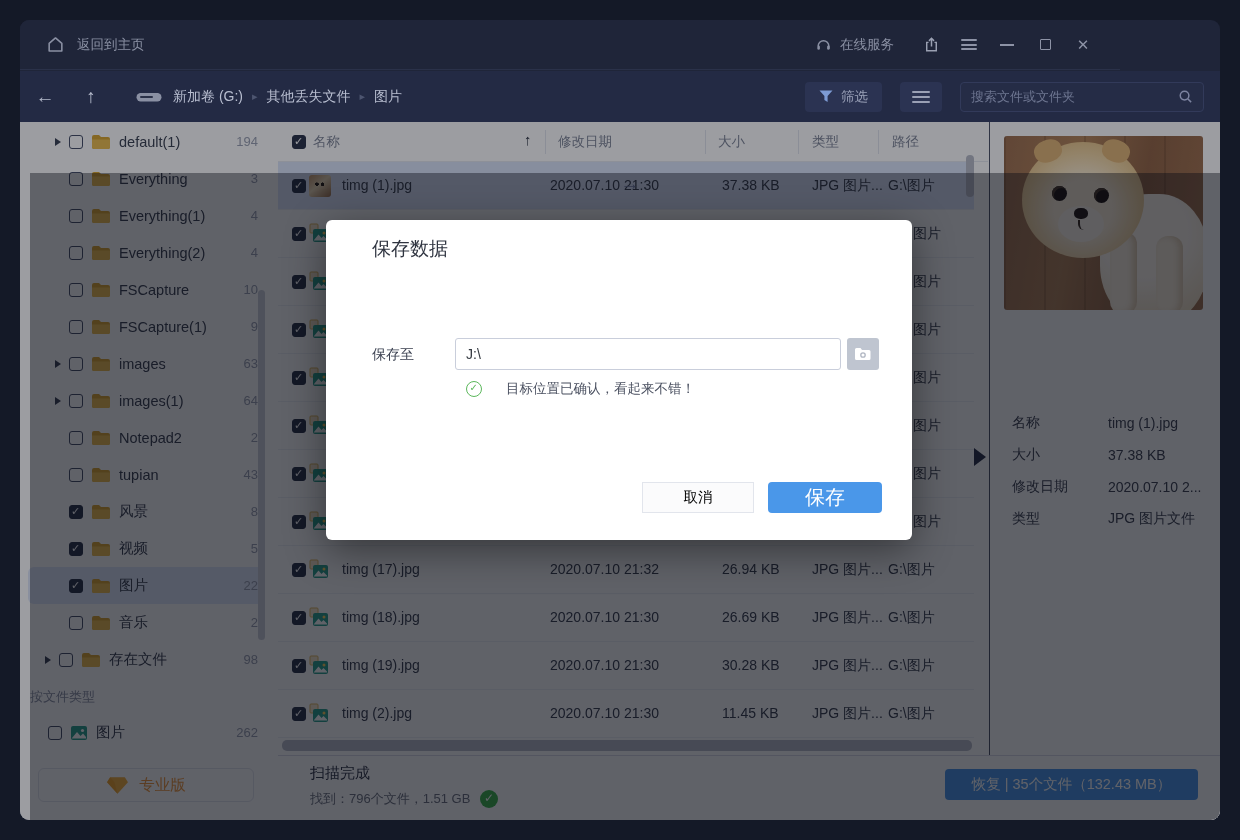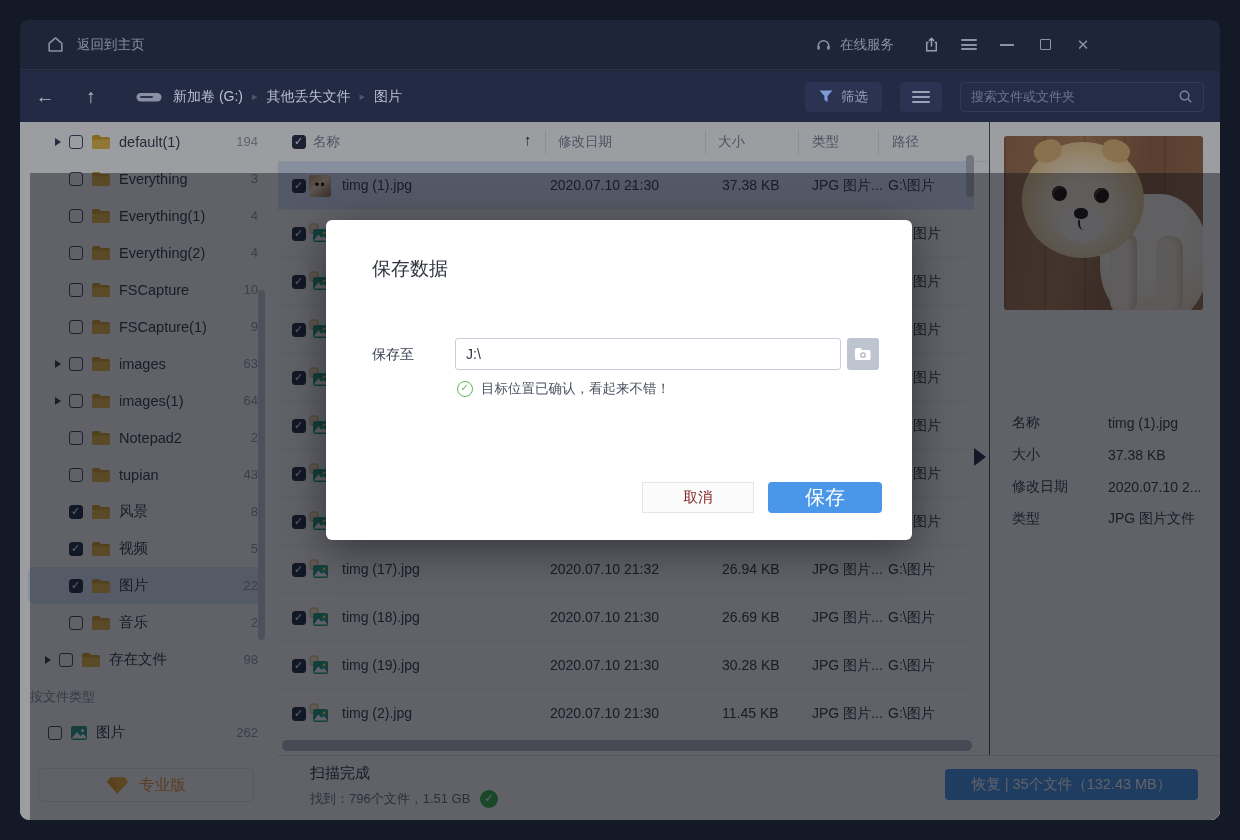--- a/index.html
+++ b/index.html
@@ -131,34 +131,34 @@
   .ok-badge { width:18px; height:18px; border-radius:50%; background:#3cb54c; position:relative; }
   .ok-badge::after { content:"✓"; position:absolute; left:3.5px; top:1px; color:#fff; font-size:12px; font-weight:bold; }
   .recover-btn { position:absolute; left:667px; top:13px; width:253px; height:31px; border-radius:4px;
                  background:#4a97e9; color:#fff; font-size:14.5px;
                  display:flex; align-items:center; justify-content:center; }
 
   
   .dim { position:absolute; left:0; top:102px; width:1200px; height:698px; background:rgba(8,11,20,0.40); z-index:50; }
   .dialog { position:absolute; left:306px; top:200px; width:586px; height:320px; background:#fff;
             border-radius:6px; box-shadow:0 10px 40px rgba(0,0,0,.45); z-index:60; }
-  .dlg-title { position:absolute; left:46px; top:36px; font-size:19px; color:#2f3440; }
+  .dlg-title { position:absolute; left:46px; top:16px; font-size:19px; color:#2f3440; }
   .dlg-msg { position:absolute; left:46px; top:74px; font-size:14px; color:#4a5060; }
   .dlg-field-label { position:absolute; left:46px; top:126px; font-size:14px; color:#3a4050; }
   .dlg-input { position:absolute; left:129px; top:118px; width:386px; height:32px;
                border:1px solid #c9cedb; border-radius:3px; padding:0 10px; font-size:14px; color:#33383f;
                font-family:inherit; outline:none; }
   .dlg-browse { position:absolute; left:521px; top:118px; width:32px; height:32px; background:#bfc5d0;
                 border-radius:3px; display:flex; align-items:center; justify-content:center; }
-  .dlg-status { position:absolute; left:131px; top:160px; display:flex; align-items:center; gap:8px; }
+  .dlg-status { position:absolute; left:140px; top:160px; display:flex; align-items:center; gap:24px; }
   .okring { width:16px; height:16px; border:1.5px solid #5cb85c; border-radius:50%; position:relative; }
   .okring::after { content:"✓"; position:absolute; left:2.5px; top:0px; color:#5cb85c; font-size:10px; font-weight:bold; }
   .dlg-status-text { font-size:13.5px; color:#4a5060; }
   .dlg-cancel { position:absolute; left:316px; top:262px; width:112px; height:31px; border-radius:0;
-                background:#fbfbfc; border:1px solid #e2e5ec; color:#7f1d1d; font-size:14.5px;
+                background:#fbfbfc; border:1px solid #e2e5ec; color:#000000; font-size:14.5px;
                 display:flex; align-items:center; justify-content:center; }
   .dlg-save { position:absolute; left:442px; top:262px; width:114px; height:31px; border-radius:4px;
               background:#4a97e9; color:#fff; font-size:20px;
               display:flex; align-items:center; justify-content:center; }
 </style>
 </head>
 <body>
 
 <div class="app">
   <div class="window">

